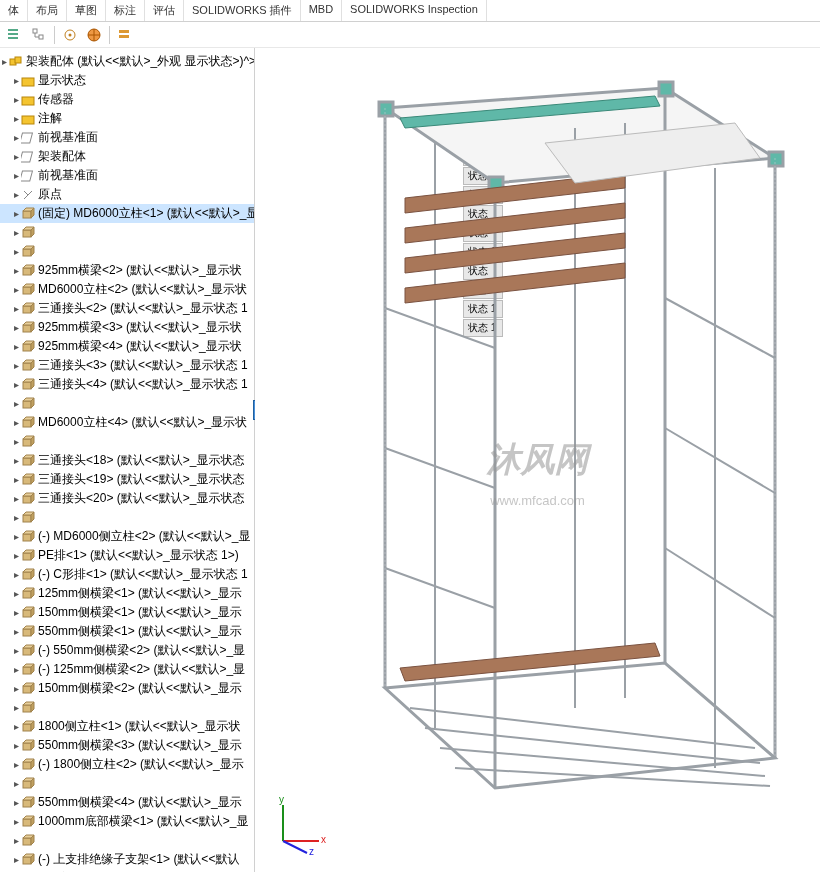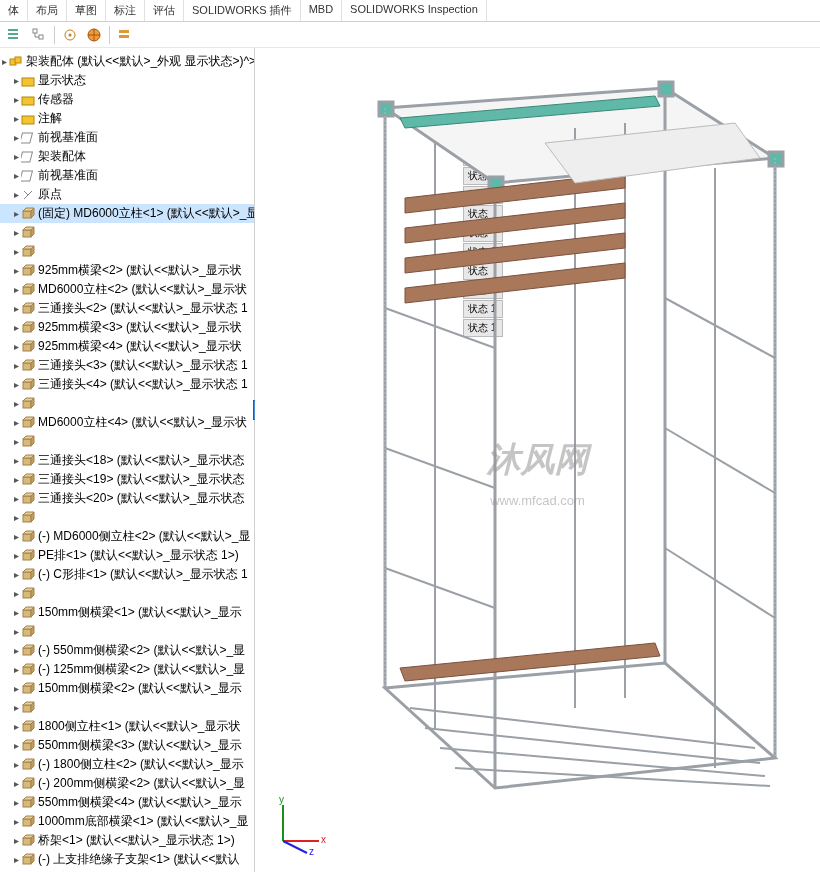--- a/index.html
+++ b/index.html
@@ -369,20 +369,21 @@
         </div>
         <div class="tree-row sub">
           <span class="bullet">▸</span>
           <span class="ticon">
             <svg width="14" height="14">
               <rect x="2" y="4" width="8" height="7" fill="#d8b97a" stroke="#a0824c"></rect>
               <polygon points="2,4 5,1 13,1 10,4" fill="#e8cf9a" stroke="#a0824c"></polygon>
               <polygon points="10,4 13,1 13,8 10,11" fill="#c0a060" stroke="#a0824c"></polygon>
             </svg>
           </span>
+          <span>125mm侧横梁&lt;1&gt; (默认&lt;&lt;默认&gt;_显示</span>
         </div>
         <div class="tree-row sub">
           <span class="bullet">▸</span>
           <span class="ticon">
             <svg width="14" height="14">
               <rect x="2" y="4" width="8" height="7" fill="#d8b97a" stroke="#a0824c"></rect>
               <polygon points="2,4 5,1 13,1 10,4" fill="#e8cf9a" stroke="#a0824c"></polygon>
               <polygon points="10,4 13,1 13,8 10,11" fill="#c0a060" stroke="#a0824c"></polygon>
             </svg>
           </span>
@@ -390,20 +391,21 @@
         </div>
         <div class="tree-row sub">
           <span class="bullet">▸</span>
           <span class="ticon">
             <svg width="14" height="14">
               <rect x="2" y="4" width="8" height="7" fill="#d8b97a" stroke="#a0824c"></rect>
               <polygon points="2,4 5,1 13,1 10,4" fill="#e8cf9a" stroke="#a0824c"></polygon>
               <polygon points="10,4 13,1 13,8 10,11" fill="#c0a060" stroke="#a0824c"></polygon>
             </svg>
           </span>
+          <span>550mm侧横梁&lt;1&gt; (默认&lt;&lt;默认&gt;_显示</span>
         </div>
         <div class="tree-row sub">
           <span class="bullet">▸</span>
           <span class="ticon">
             <svg width="14" height="14">
               <rect x="2" y="4" width="8" height="7" fill="#d8b97a" stroke="#a0824c"></rect>
               <polygon points="2,4 5,1 13,1 10,4" fill="#e8cf9a" stroke="#a0824c"></polygon>
               <polygon points="10,4 13,1 13,8 10,11" fill="#c0a060" stroke="#a0824c"></polygon>
             </svg>
           </span>
@@ -476,21 +478,20 @@
         </div>
         <div class="tree-row sub">
           <span class="bullet">▸</span>
           <span class="ticon">
             <svg width="14" height="14">
               <rect x="2" y="4" width="8" height="7" fill="#d8b97a" stroke="#a0824c"></rect>
               <polygon points="2,4 5,1 13,1 10,4" fill="#e8cf9a" stroke="#a0824c"></polygon>
               <polygon points="10,4 13,1 13,8 10,11" fill="#c0a060" stroke="#a0824c"></polygon>
             </svg>
           </span>
-          <span>(-) 200mm侧横梁&lt;2&gt; (默认&lt;&lt;默认&gt;_显</span>
         </div>
         <div class="tree-row sub">
           <span class="bullet">▸</span>
           <span class="ticon">
             <svg width="14" height="14">
               <rect x="2" y="4" width="8" height="7" fill="#d8b97a" stroke="#a0824c"></rect>
               <polygon points="2,4 5,1 13,1 10,4" fill="#e8cf9a" stroke="#a0824c"></polygon>
               <polygon points="10,4 13,1 13,8 10,11" fill="#c0a060" stroke="#a0824c"></polygon>
             </svg>
           </span>
@@ -509,21 +510,20 @@
         </div>
         <div class="tree-row sub">
           <span class="bullet">▸</span>
           <span class="ticon">
             <svg width="14" height="14">
               <rect x="2" y="4" width="8" height="7" fill="#d8b97a" stroke="#a0824c"></rect>
               <polygon points="2,4 5,1 13,1 10,4" fill="#e8cf9a" stroke="#a0824c"></polygon>
               <polygon points="10,4 13,1 13,8 10,11" fill="#c0a060" stroke="#a0824c"></polygon>
             </svg>
           </span>
-          <span>桥架&lt;1&gt; (默认&lt;&lt;默认&gt;_显示状态 1&gt;)</span>
         </div>
         <div class="tree-row sub">
           <span class="bullet">▸</span>
           <span class="ticon">
             <svg width="14" height="14">
               <rect x="2" y="4" width="8" height="7" fill="#d8b97a" stroke="#a0824c"></rect>
               <polygon points="2,4 5,1 13,1 10,4" fill="#e8cf9a" stroke="#a0824c"></polygon>
               <polygon points="10,4 13,1 13,8 10,11" fill="#c0a060" stroke="#a0824c"></polygon>
             </svg>
           </span>

